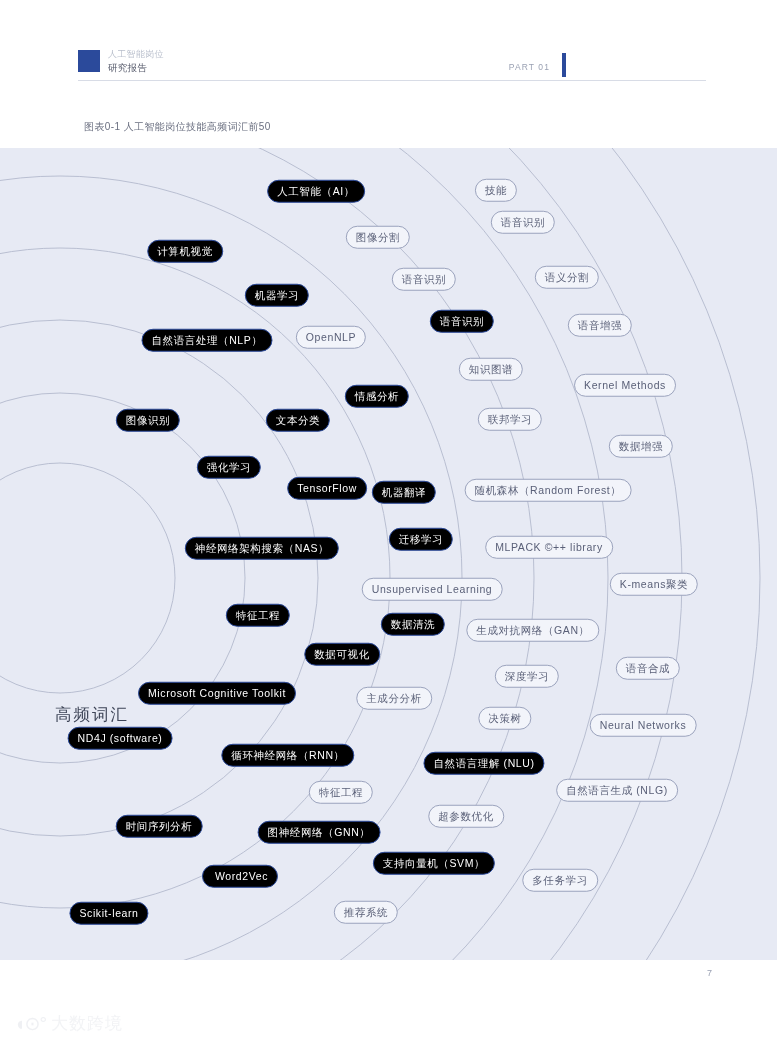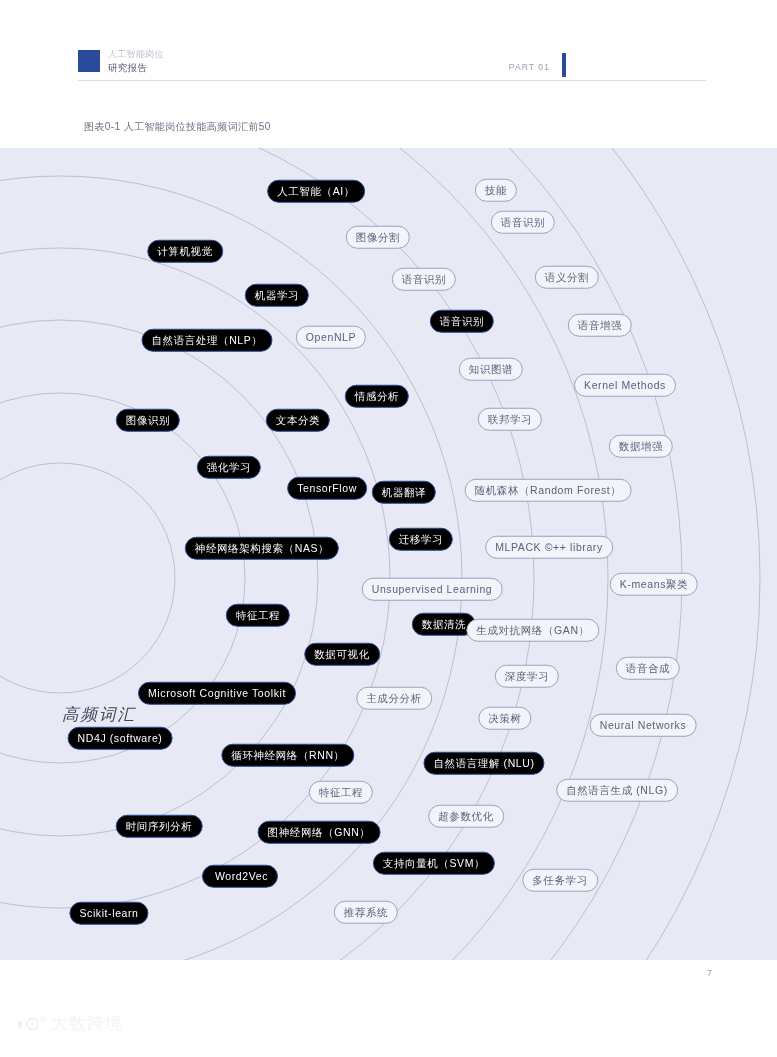--- a/index.html
+++ b/index.html
@@ -98,27 +98,26 @@
   }
   .chart-arcs {
     position: absolute;
     left: 0;
     top: 0;
     width: 777px;
     height: 812px;
   }
   .center-label {
     position: absolute;
-    left: 62px;
+    left: 55px;
     top: 556px;
     font-size: 16.5px;
     color: #3e4557;
     letter-spacing: 2px;
     font-weight: normal;
-    font-style: italic;
   }
 
   
   .pill {
     position: absolute;
     box-sizing: border-box;
     white-space: nowrap;
     border-radius: 999px;
     font-size: 10.5px;
     letter-spacing: 0.6px;
@@ -222,21 +221,21 @@
       <div class="pill outlined" style="left: 641px; top: 298px;">数据增强</div>
       <div class="pill filled" style="left: 229px; top: 319px;">强化学习</div>
       <div class="pill filled" style="left: 327px; top: 340px;">TensorFlow</div>
       <div class="pill outlined" style="left: 548px; top: 342px;">随机森林（Random Forest）</div>
       <div class="pill filled" style="left: 421px; top: 391px;">迁移学习</div>
       <div class="pill filled" style="left: 262px; top: 400px;">神经网络架构搜索（NAS）</div>
       <div class="pill outlined" style="left: 549px; top: 399px;">MLPACK ©++ library</div>
       <div class="pill outlined" style="left: 432px; top: 441px;">Unsupervised Learning</div>
       <div class="pill outlined" style="left: 654px; top: 436px;">K-means聚类</div>
       <div class="pill filled" style="left: 258px; top: 467px;">特征工程</div>
-      <div class="pill filled" style="left: 444px; top: 476px;">数据清洗</div>
+      <div class="pill filled" style="left: 413px; top: 476px;">数据清洗</div>
       <div class="pill outlined" style="left: 533px; top: 482px;">生成对抗网络（GAN）</div>
       <div class="pill filled" style="left: 342px; top: 506px;">数据可视化</div>
       <div class="pill outlined" style="left: 527px; top: 528px;">深度学习</div>
       <div class="pill outlined" style="left: 648px; top: 520px;">语音合成</div>
       <div class="pill filled" style="left: 217px; top: 545px;">Microsoft Cognitive Toolkit</div>
       <div class="pill outlined" style="left: 394px; top: 550px;">主成分分析</div>
       <div class="pill outlined" style="left: 505px; top: 570px;">决策树</div>
       <div class="pill outlined" style="left: 643px; top: 577px;">Neural Networks</div>
       <div class="pill filled" style="left: 120px; top: 590px;">ND4J (software)</div>
       <div class="pill filled" style="left: 288px; top: 607px;">循环神经网络（RNN）</div>

